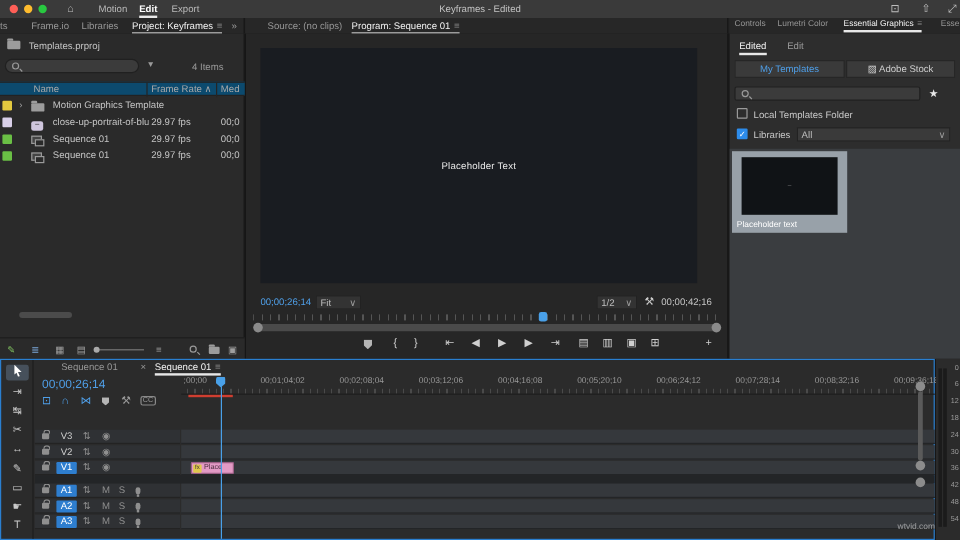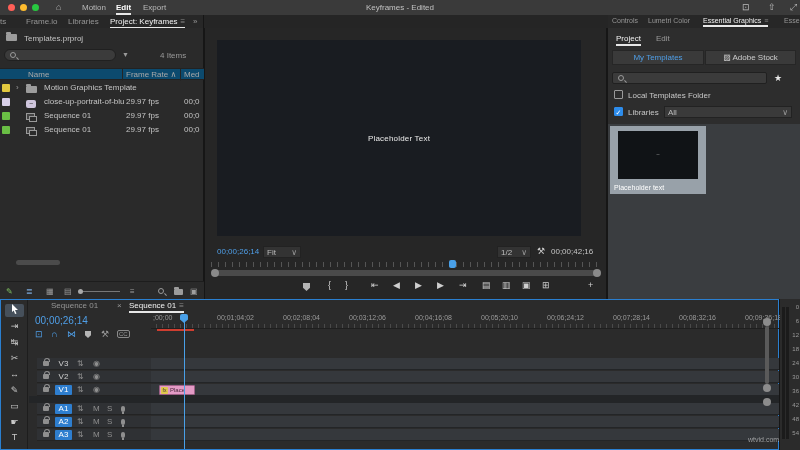--- a/index.html
+++ b/index.html
@@ -71,21 +71,21 @@
   .tool.active { background:#46505b; border-radius:2px; color:#fff; }
   #tl-tabs { position:absolute; left:28px; top:0; width:750px; height:12px; }
   #tl-header { position:absolute; left:28px; top:12px; width:120px; height:137px; }
   .tlicon { position:absolute; font-size:9px; color:#9a9a9a; }
   .blue { color:#4f9fe8; }
   #ruler { position:absolute; left:150px; top:13px; width:628px; height:16px; color:#9a9a9a;
     border-bottom:1px solid #1f1f1f;
     background:repeating-linear-gradient(90deg,transparent 0,transparent 5px,#4a4a4a 5px,#4a4a4a 6px) bottom/100% 4px no-repeat; }
   .rlabel { position:absolute; top:1px; font-size:7px; white-space:nowrap; }
   .track-row { position:absolute; left:28px; width:750px; height:12px; }
-  .t-head { position:absolute; left:0; top:0; width:121px; height:12px; background:#2f3134; border-bottom:1px solid #232323;margin-left:8px; }
+  .t-head { position:absolute; left:0; top:0; width:121px; height:12px; background:#2f3134; border-bottom:1px solid #232323; }
   .t-lane { position:absolute; left:122px; top:0; width:628px; height:12px; background:#35383c; border-bottom:1px solid #232527; }
   .badge { position:absolute; top:1px; width:17px; height:10px; line-height:10px; text-align:center; color:#cfcfcf; border-radius:1px; }
   .badge.on { background:#2e7ecf; color:#fff; }
   .thico { position:absolute; top:1px; color:#8f8f8f; font-size:8px; line-height:10px; }
   #playhead-line { position:absolute; left:183px; top:22px; width:1px; height:127px; background:#49a0e8; }
   #playhead-top { position:absolute; left:179px; top:14px; width:8px; height:9px; background:#49a0e8; border-radius:2px 2px 0 0; clip-path:polygon(0 0,100% 0,100% 60%,50% 100%,0 60%); }
   #renderbar { position:absolute; left:156px; top:29px; width:37px; height:2px; }
   #clip { position:absolute; left:8px; top:1px; width:36px; height:10px; border-radius:1px; border:1px solid #9c5f85; color:#4a2b3e; }
   #clip .fx { position:absolute; left:1px; top:1px; width:7px; height:7px; background:#e0c84d; border-radius:1px; color:#433; font-size:5px; line-height:7px; text-align:center; }
   #clip .cname { position:absolute; left:10px; top:1px; font-size:6px; }
@@ -115,20 +115,24 @@
   <span class="tb-icon" style="left:790px">⤢</span>
 </div>
 
 <div id="tabstrip">
   <div class="tgroup" style="left:0;width:204px">
     <span class="ptab" style="left:0px">ts</span>
     <span class="ptab" style="left:26px">Frame.io</span>
     <span class="ptab" style="left:68px">Libraries</span>
     <span class="ptab active" style="left:110px"><span>Project: Keyframes</span><span class="pmenu">≡</span></span>
     <span class="ptab" style="left:193px">»</span>
+  </div>
+  <div class="tgroup" style="left:205px;width:402px">
+    <span class="ptab" style="left:18px">Source: (no clips)</span>
+    <span class="ptab active" style="left:88px"><span>Program: Sequence 01</span><span class="pmenu">≡</span></span>
   </div>
   <div class="tgroup" style="left:608px;width:192px;border-right:none">
     <span class="ptab" style="left:4px;font-size:7px">Controls</span>
     <span class="ptab" style="left:40px;font-size:7px">Lumetri Color</span>
     <span class="ptab active" style="left:95px;font-size:7px"><span>Essential Graphics</span><span class="pmenu">≡</span></span>
     <span class="ptab" style="left:176px;font-size:7px">Esse</span>
   </div>
 </div>
 
 <div id="project">
@@ -216,21 +220,21 @@
     <span class="t-icon" style="left:254px">⇥</span>
     <span class="t-icon" style="left:277px">▤</span>
     <span class="t-icon" style="left:297px">▥</span>
     <span class="t-icon" style="left:317px">▣</span>
     <span class="t-icon" style="left:337px">⊞</span>
     <span class="t-icon" style="left:383px">+</span>
   </div>
 </div>
 
 <div id="graphics">
-  <span class="abs" style="left:8px;top:6px;color:#f1f1f1;border-bottom:2px solid #e8e8e8;padding-bottom:1px">Project</span>
+  <span class="abs" style="left:8px;top:6px;color:#f1f1f1;border-bottom:2px solid #e8e8e8;padding-bottom:1px">Edited</span>
   <span class="abs" style="left:48px;top:6px;color:#9a9a9a">Edit</span>
   <div class="seg" style="left:4px;top:22px;width:92px;color:#4f9fe8">My Templates</div>
   <div class="seg" style="left:97px;top:22px;width:91px"><span>▨</span> <span>Adobe Stock</span></div>
   <div class="searchbox" style="left:4px;top:44px;width:155px;border-radius:2px"><span class="mag"></span></div>
   <span class="abs" style="left:166px;top:45px;color:#e8e8e8;font-size:9px">★</span>
   <span class="chk" style="left:6px;top:62px"></span>
   <span class="abs" style="left:20px;top:63px;color:#c8c8c8">Local Templates Folder</span>
   <span class="chk on" style="left:6px;top:79px">✓</span>
   <span class="abs" style="left:20px;top:80px;color:#c8c8c8">Libraries</span>
   <div class="dropdown" style="left:56px;top:78px;width:128px;background:#3a3a3a"><span>All</span><span class="dd-ch">∨</span></div>

